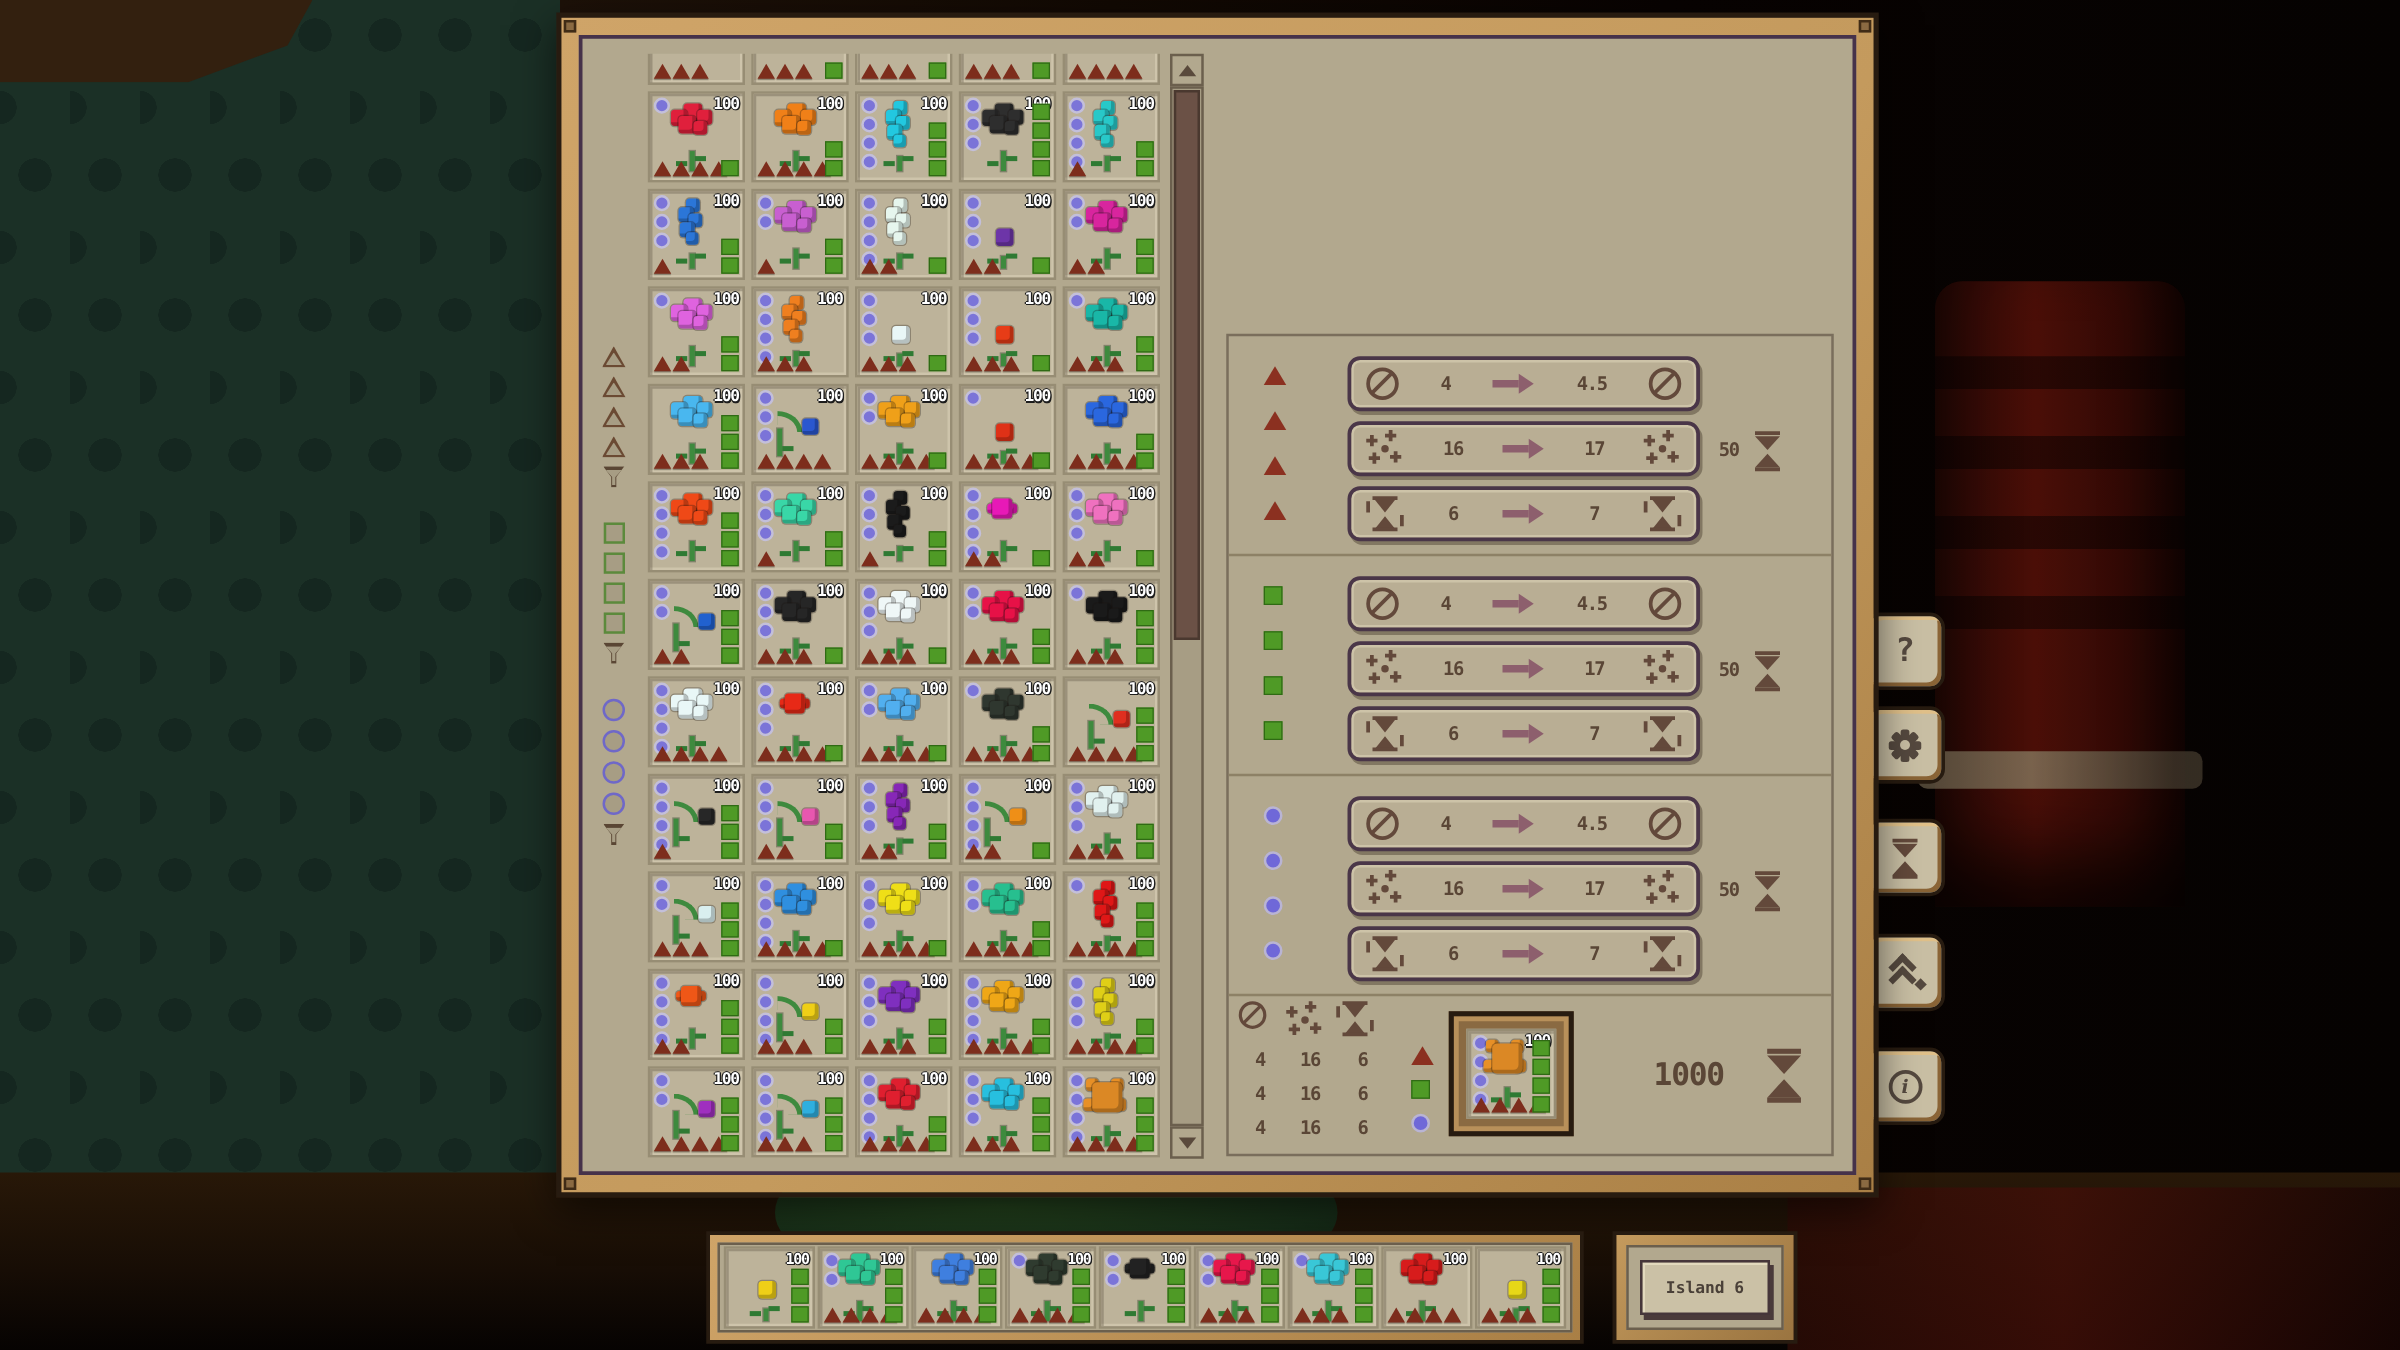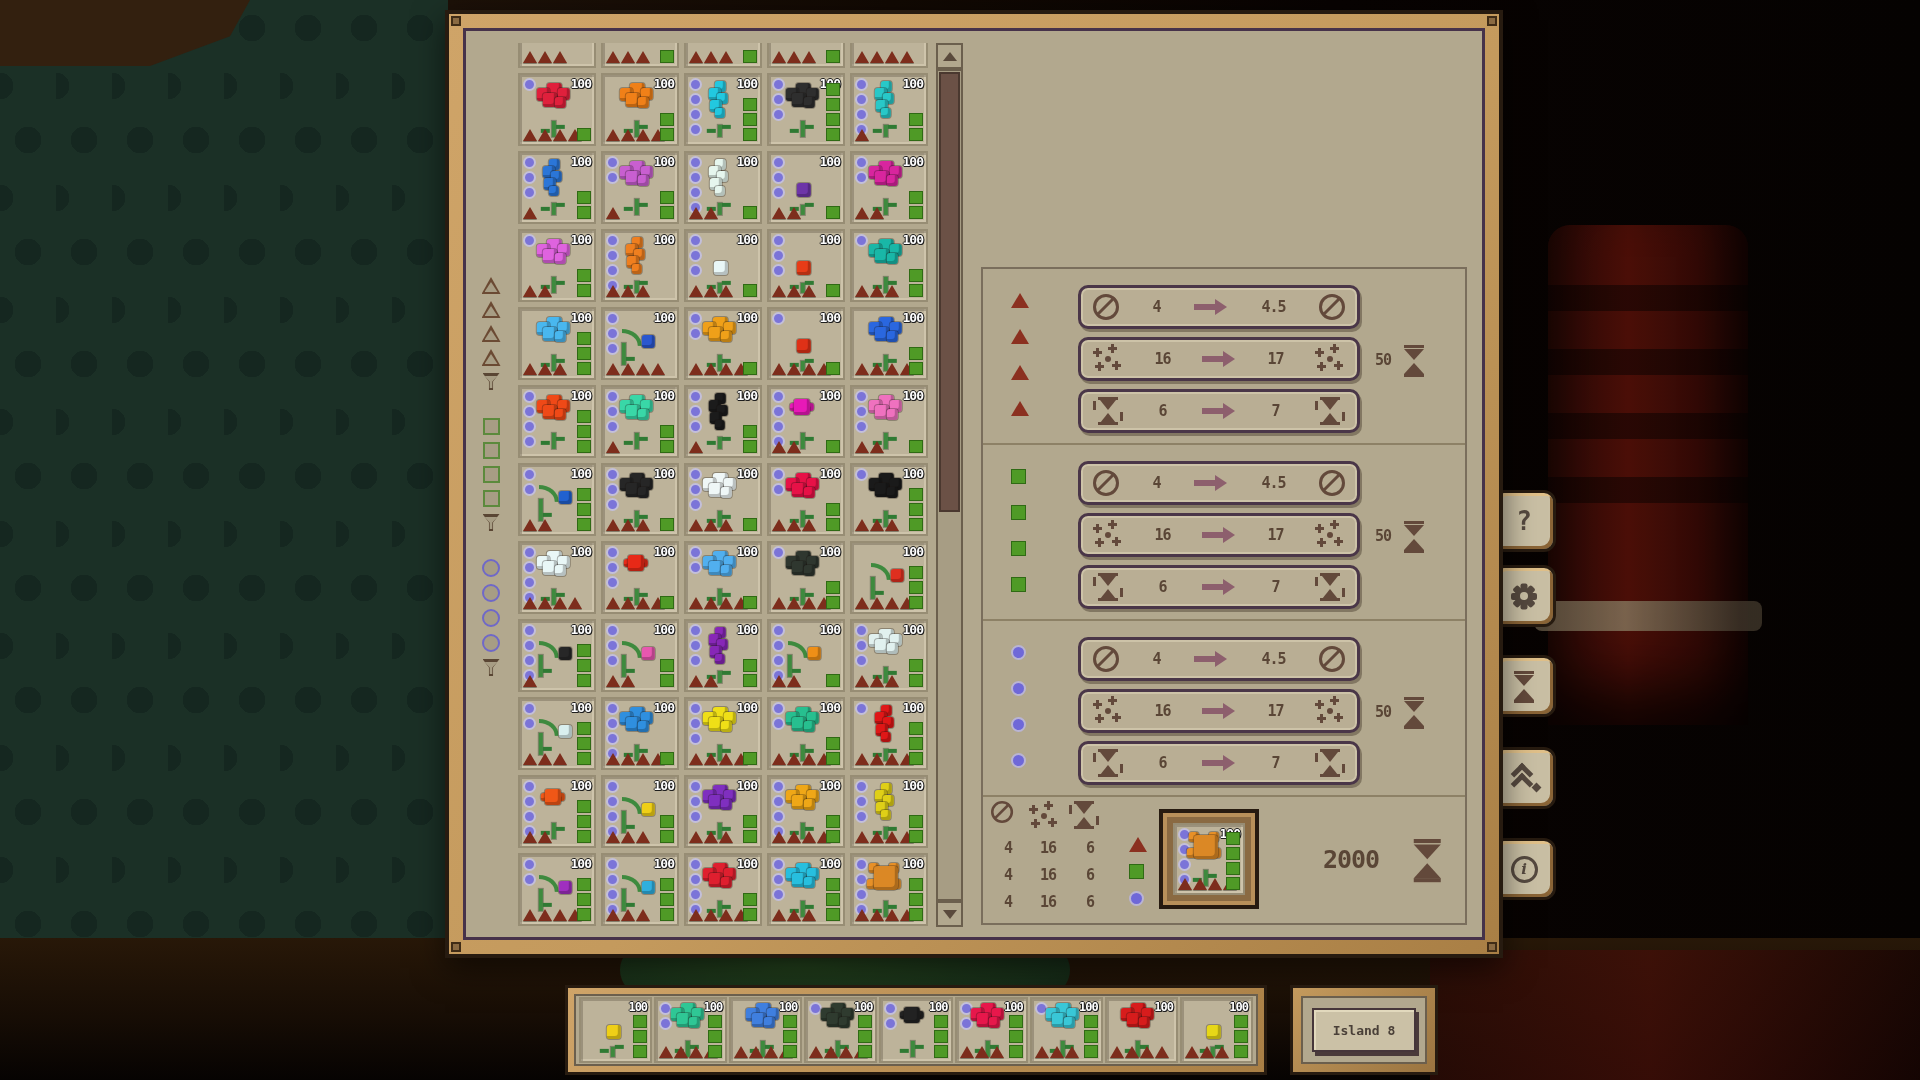--- a/index.html
+++ b/index.html
@@ -1947,21 +1947,21 @@
                   <div class="tri"></div>
                 </div>
                 <div class="card-sqs">
                   <div class="sq"></div>
                   <div class="sq"></div>
                   <div class="sq"></div>
                   <div class="sq"></div>
                 </div>
               </div>
             </div>
-            <div class="total-cost">2000</div>
+            <div class="total-cost">1000</div>
             <div class="icon icon-hourglass total-hg">
               <div class="hg-top"></div>
               <div class="hg-bot"></div>
               <div class="hg-cap cap1"></div>
               <div class="hg-cap cap2"></div>
             </div>
           </div>
         </div>
     </div>
   </div>
@@ -2177,16 +2177,16 @@
             <div class="sq"></div>
             <div class="sq"></div>
             <div class="sq"></div>
           </div>
         </div>
       </div>
   </div>
 
   <div class="island-frame">
     <div class="island-inner">
-      <button class="island-btn">Island 8</button>
+      <button class="island-btn">Island 6</button>
     </div>
   </div>
 </div>
 
 </body></html>

